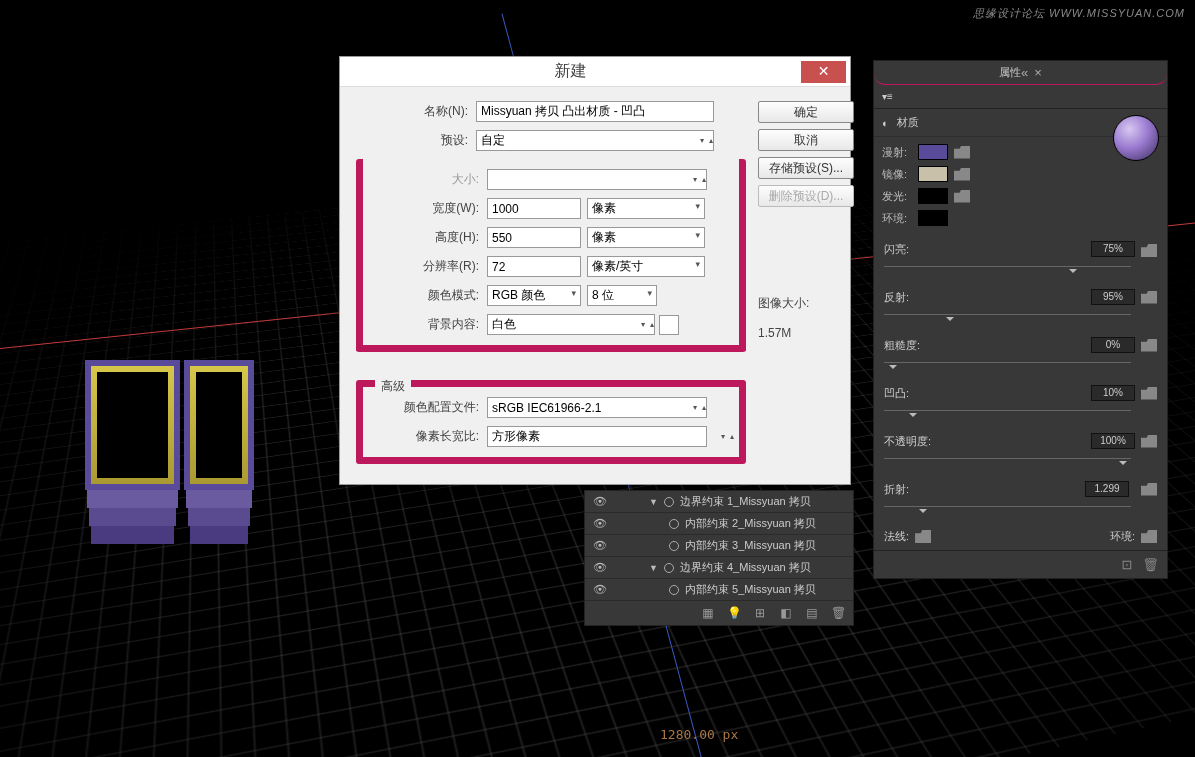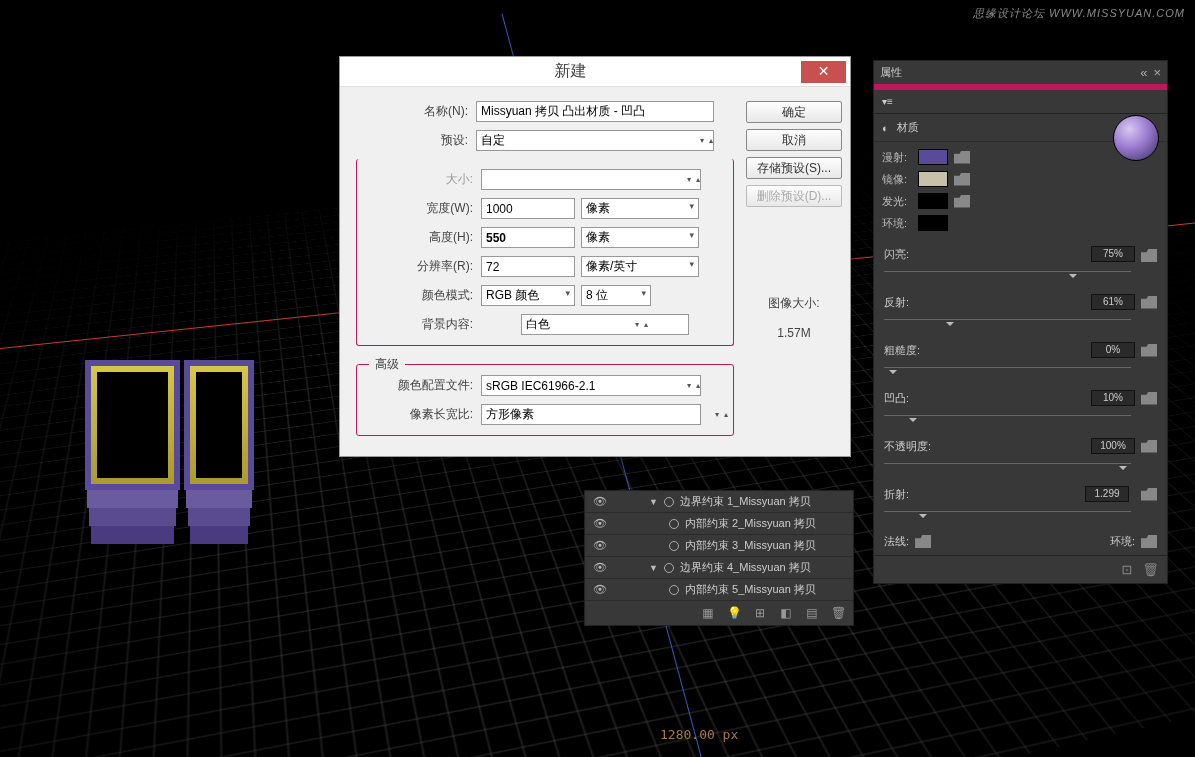--- a/index.html
+++ b/index.html
@@ -43,34 +43,34 @@
 .dialog {
   position:absolute; left:339px; top:56px; width:512px;
   background:#f0f0f0; border:1px solid #999; box-shadow:0 4px 20px rgba(0,0,0,0.5);
 }
 .titlebar { height:30px; background:#fff; border-bottom:1px solid #ddd; display:flex; align-items:center; }
 .titlebar-title { flex:1; text-align:center; font-size:16px; color:#444; }
 .titlebar-close { width:45px; height:22px; margin-right:4px; background:#c8504f; color:#fff; text-align:center; line-height:20px; font-size:14px; }
 
 .dlg-body { padding:14px 16px 20px 16px; display:flex; gap:12px; }
 .dlg-left { flex:1; }
-.dlg-right { width:98px; display:flex; flex-direction:column; gap:6px; align-items:center; }
+.dlg-right { width:98px; display:flex; flex-direction:column; gap:6px; }
 
 .row { display:flex; align-items:center; margin-bottom:8px; }
 .lbl { width:120px; text-align:right; font-size:12px; color:#444; padding-right:8px; }
 .row.muted .lbl { color:#9a9a9a; }
 .inp, .sel {
   height:21px; border:1px solid #999; background:#fff; font-size:12px; padding:0 4px;
 }
 .sel { appearance:none; position:relative; }
 .sel-wrap { position:relative; display:inline-block; }
 .sel-wrap::after { content:"◂▸"; writing-mode: vertical-lr; position:absolute; right:3px; top:2px; font-size:8px; color:#555; transform: rotate(90deg); }
 .sel-wrap.arrow::after { content:"▾"; writing-mode:initial; transform:none; right:5px; top:3px; font-size:9px; }
 
-.group { border:1px solid #be185d; border-radius:3px; margin-top:18px; padding:10px 4px 2px 4px; position:relative; }
+.group { border:7px solid #be185d; border-radius:3px; margin-top:28px; padding:10px 4px 2px 4px; position:relative; }
 .group-title { position:absolute; top:-9px; left:12px; background:#f0f0f0; padding:0 6px; font-size:12px; color:#444; }
 
 .btn {
   width:96px; height:22px; border:1px solid #888; background:linear-gradient(#fdfdfd,#e8e8e8);
   font-size:12px; color:#333; border-radius:2px; text-align:center; line-height:20px; cursor:default;
 }
 .btn.disabled { color:#aaa; border-color:#bbb; }
 .info-lbl { font-size:12px; color:#444; margin-top:82px; }
 .info-val { font-size:12px; color:#444; margin-top:8px; }
 
@@ -87,21 +87,21 @@
 .tri { font-size:9px; color:#bbb; }
 .ring { width:10px; height:10px; border:1px solid #aaa; border-radius:50%; display:inline-block; }
 .panel-footer { display:flex; justify-content:flex-end; gap:12px; padding:5px 8px; color:#999; font-size:12px; }
 .pf-icon { width:14px; text-align:center; }
 
 
 .props {
   position:absolute; left:873px; top:60px; width:295px; background:#383838; color:#ccc;
   border:1px solid #222; font-size:11px;
 }
-.props-head { display:flex; justify-content:space-between; align-items:center; padding:4px 6px; border-bottom:6px solid #be185d; }
+.props-head { display:flex; justify-content:center; align-items:center; padding:4px 6px; border-bottom:1px solid #be185d;border-radius:11px; }
 .pclose { font-size:13px; color:#aaa; }
 .props-tab { padding:6px 8px; font-size:11px; border-bottom:1px solid #222; }
 .props-row { padding:6px 8px; display:flex; align-items:center; gap:8px; border-bottom:1px solid #2d2d2d; }
 .mat-row { display:flex; align-items:center; gap:6px; padding:3px 8px; }
 .mat-lbl { width:30px; color:#bbb; }
 .chip { width:30px; height:16px; border:1px solid #000; }
 .folder { width:16px; height:13px; background:#888; clip-path: polygon(0 100%,0 25%,35% 25%,45% 0,100% 0,100% 100%); }
 .slider-row { padding:6px 10px 10px 10px; }
 .slider-top { display:flex; justify-content:space-between; align-items:center; }
 .valbox { width:44px; height:16px; background:#2a2a2a; border:1px solid #111; text-align:center; font-size:10px; color:#ccc; line-height:14px; }
@@ -151,36 +151,36 @@
           <div class="lbl">大小:</div>
           <span class="sel-wrap" style="width:220px"><input class="sel" style="width: 220px; color: rgb(170, 170, 170);"></span>
         </div>
         <div class="row">
           <div class="lbl">宽度(W):</div>
           <input class="inp" style="width: 94px;" value="1000">
           <span class="sel-wrap arrow" style="width:118px;margin-left:6px"><input class="sel" style="width: 118px;" value="像素"></span>
         </div>
         <div class="row">
           <div class="lbl">高度(H):</div>
-          <input class="inp" style="width: 94px; font-weight: bold;" value="550">
+          <input class="inp" style="width: 94px;" value="550">
           <span class="sel-wrap arrow" style="width:118px;margin-left:6px"><input class="sel" style="width: 118px;" value="像素"></span>
         </div>
         <div class="row">
           <div class="lbl">分辨率(R):</div>
           <input class="inp" style="width: 94px;" value="72">
           <span class="sel-wrap arrow" style="width:118px;margin-left:6px"><input class="sel" style="width: 118px;" value="像素/英寸"></span>
         </div>
         <div class="row">
           <div class="lbl">颜色模式:</div>
           <span class="sel-wrap arrow" style="width:94px"><input class="sel" style="width: 94px;" value="RGB 颜色"></span>
           <span class="sel-wrap arrow" style="width:70px;margin-left:6px"><input class="sel" style="width: 70px;" value="8 位"></span>
         </div>
         <div class="row" style="margin-top:6px">
           <div class="lbl">背景内容:</div>
-          <span class="sel-wrap" style="width:168px"><input class="sel" style="width: 168px; margin-left: 40px;" value="白色"></span>
+          <span class="sel-wrap" style="width:168px"><input class="sel" style="width: 168px;" value="白色"></span>
           <div class="swatch"></div>
         </div>
       </div>
 
       <div class="group">
         <div class="group-title">高级</div>
         <div class="row">
           <div class="lbl">颜色配置文件:</div>
           <span class="sel-wrap" style="width:220px"><input class="sel" style="width: 220px;" value="sRGB IEC61966-2.1"></span>
         </div>
@@ -295,21 +295,21 @@
             <span class="valbox">75%</span>
             <span class="folder"></span>
           </span>
         </div>
         <div class="track t75"></div>
       </div>
       <div class="slider-row">
         <div class="slider-top">
           <span>反射:</span>
           <span style="display:flex;gap:6px;align-items:center">
-            <span class="valbox">61%</span>
+            <span class="valbox">95%</span>
             <span class="folder"></span>
           </span>
         </div>
         <div class="track t25"></div>
       </div>
       <div class="slider-row">
         <div class="slider-top">
           <span>粗糙度:</span>
           <span style="display:flex;gap:6px;align-items:center">
             <span class="valbox">0%</span>

